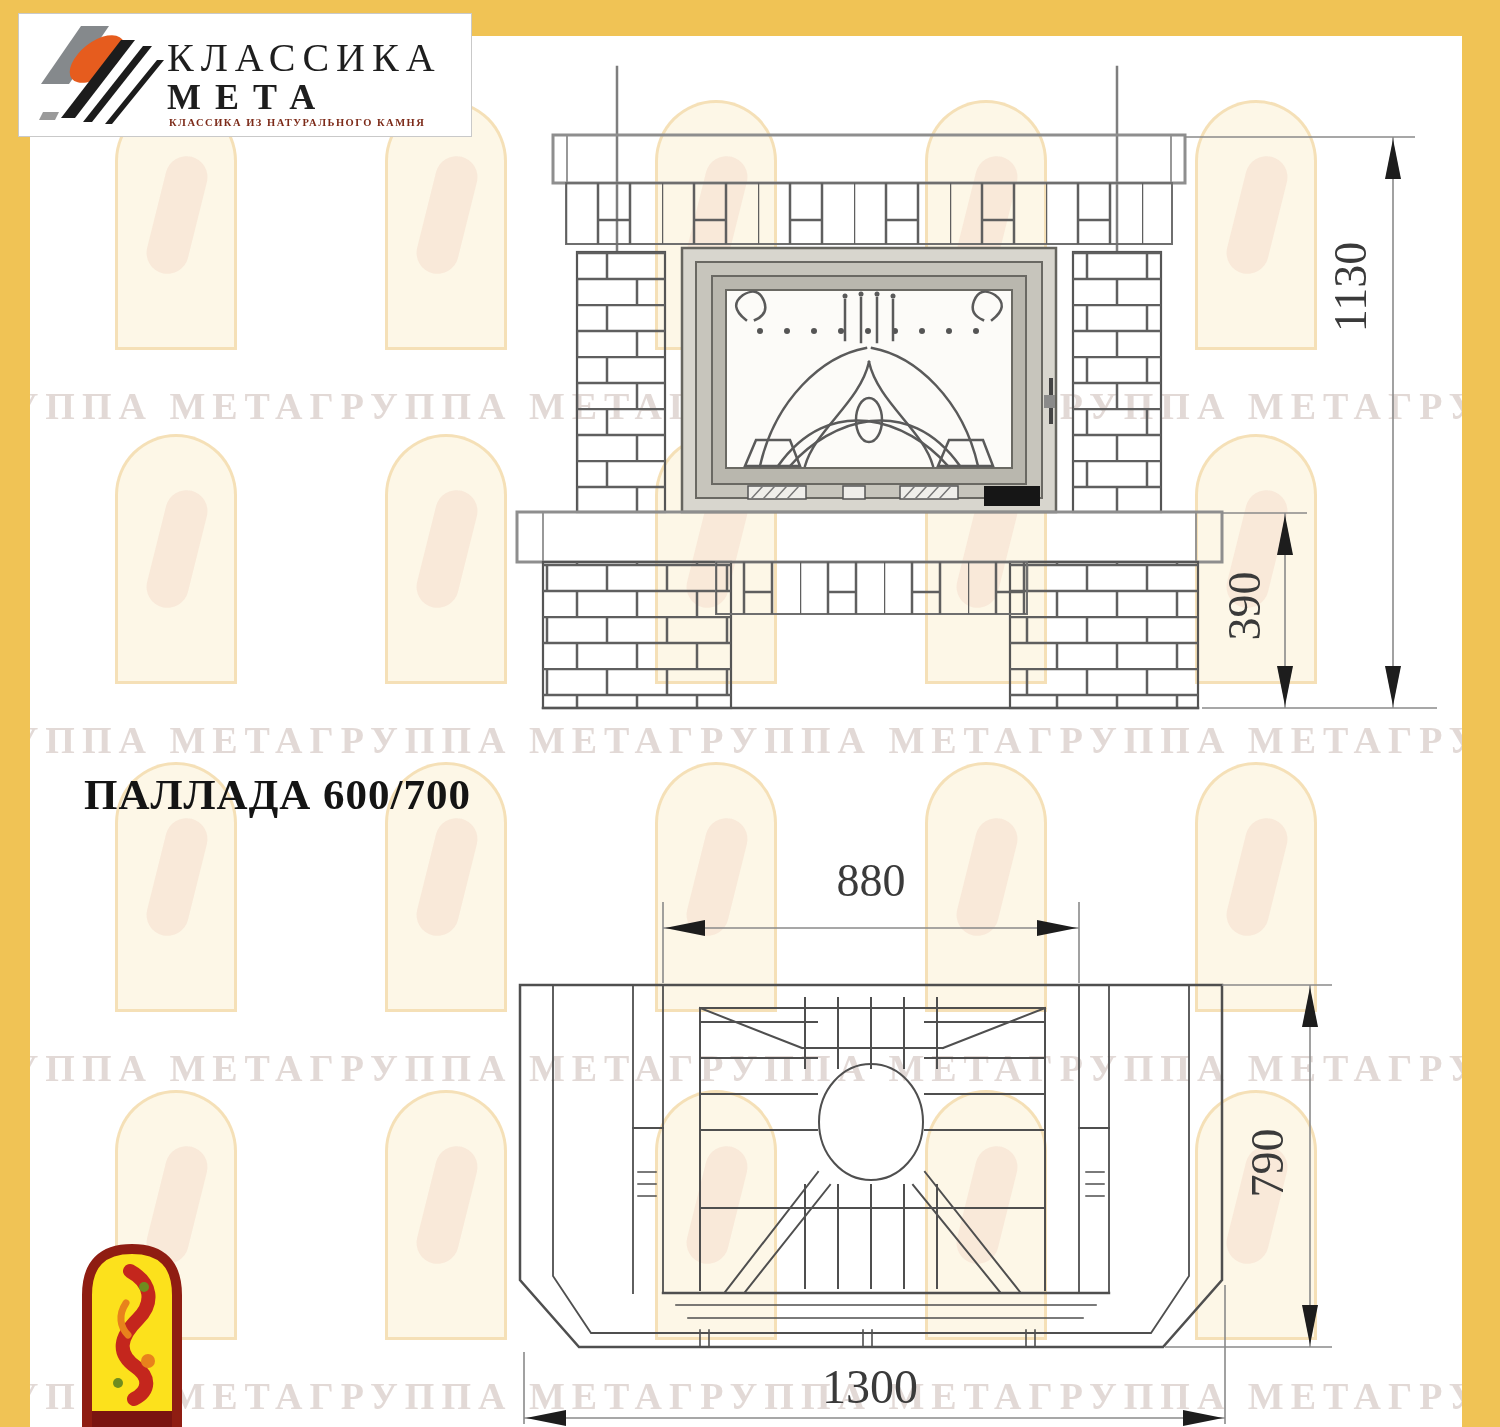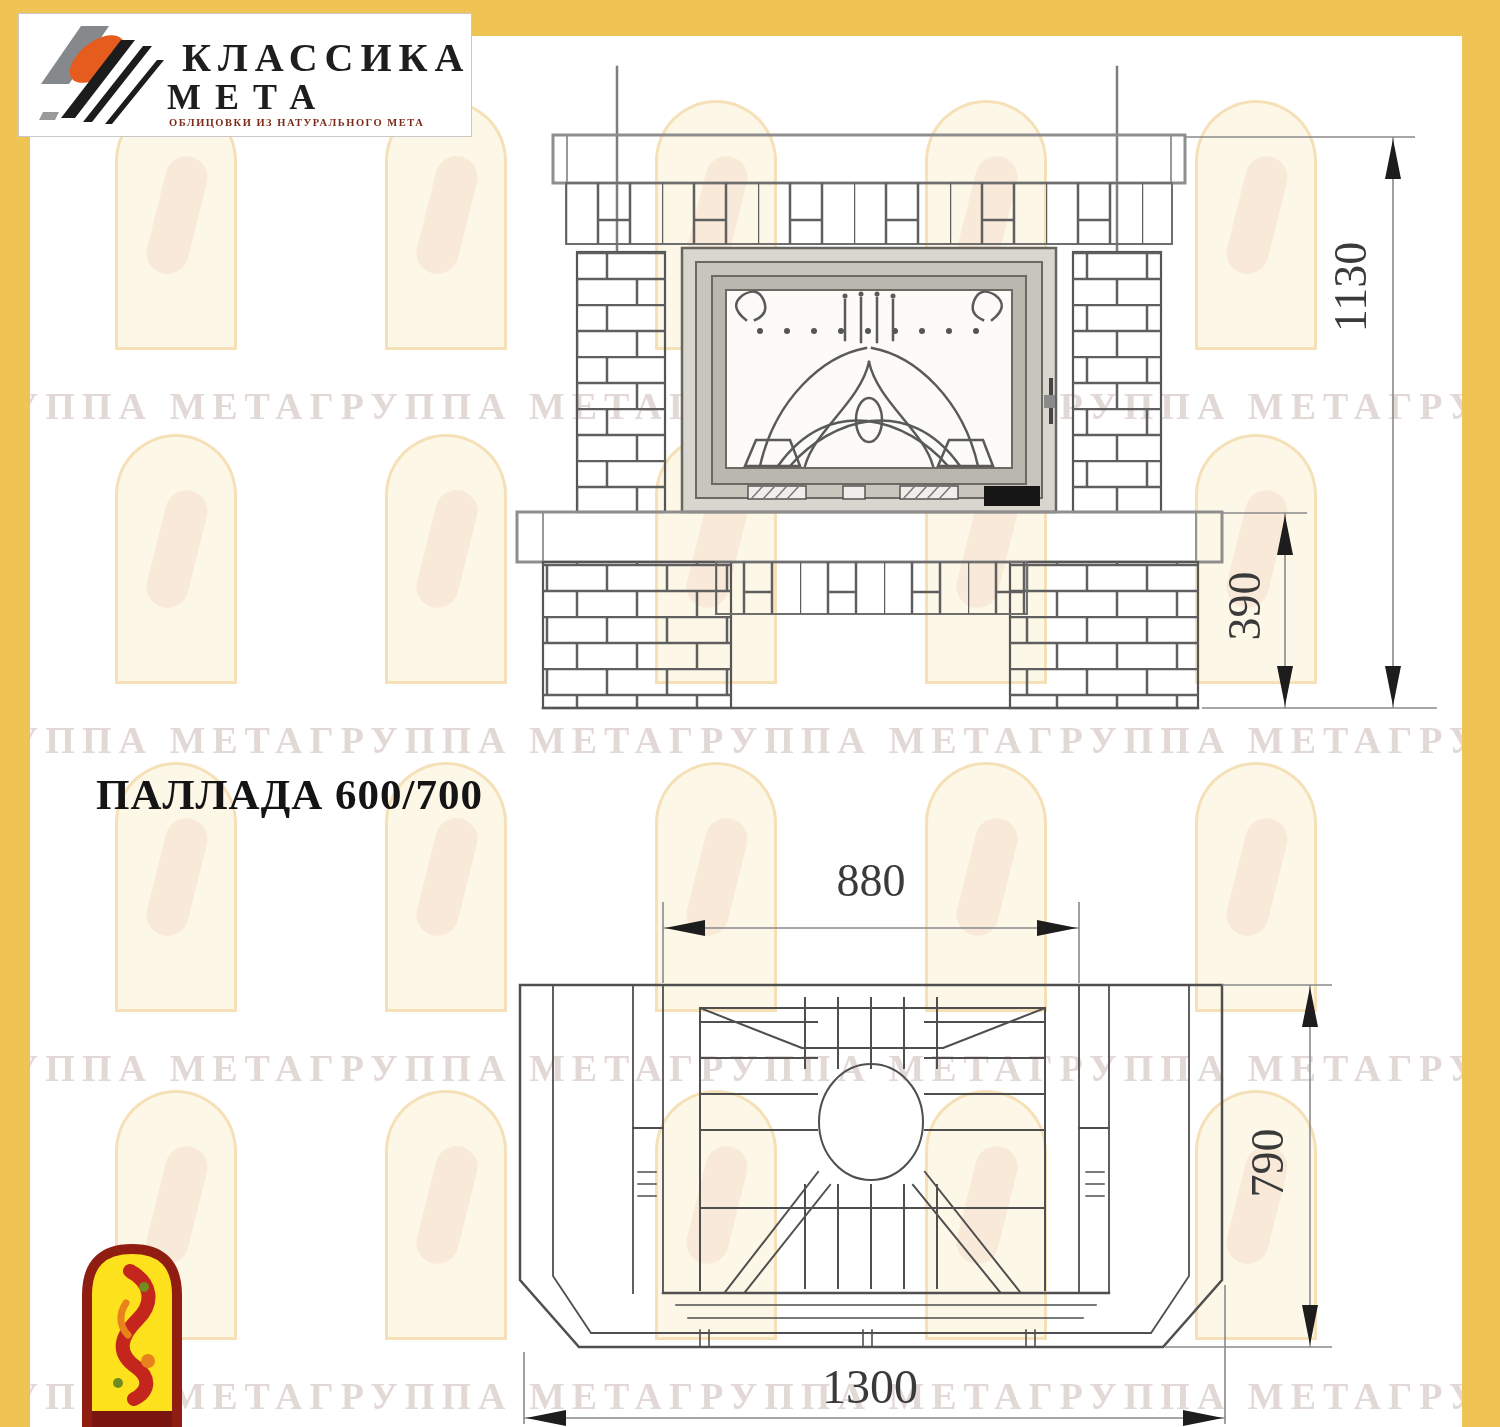--- a/index.html
+++ b/index.html
@@ -31,26 +31,26 @@
     position:absolute;left:38px;top:52px;width:42px;height:120px;
     background:rgba(243,214,200,0.45);
     border-radius:22px;transform:rotate(14deg);
   }
 
   
   .logo-box{
     position:absolute;left:18px;top:13px;width:452px;height:122px;
     background:#ffffff;border:1px solid #c9c9c9;z-index:5;
   }
-  .logo-text1{position:absolute;left:148px;top:20px;font-weight:bold;font-size:40px;letter-spacing:7px;color:#1e1e1e;margin-left:15px;}
+  .logo-text1{position:absolute;left:148px;top:20px;font-weight:normal;font-size:40px;letter-spacing:7px;color:#1e1e1e;}
   .logo-text2{position:absolute;left:148px;top:62px;font-weight:bold;font-size:36px;letter-spacing:14px;color:#1e1e1e;}
   .logo-sub{position:absolute;left:150px;top:103px;font-weight:bold;font-size:10.5px;letter-spacing:1.5px;color:#7c2a18;white-space:nowrap;}
 
   .page-title{
-    position:absolute;left:96px;top:770px;z-index:5;
+    position:absolute;left:84px;top:770px;z-index:5;
     font-weight:bold;font-size:43px;color:#141414;letter-spacing:1px;
   }
 
   .drawing-svg{position:absolute;left:0;top:0;z-index:3;}
 
   
   .flame-logo{position:absolute;left:82px;top:1243px;z-index:5;}
 </style>
 </head>
 <body>
@@ -132,21 +132,21 @@
   <svg width="150" height="120" viewBox="0 0 150 120">
     <polygon points="22,70 62,12 90,12 50,70" fill="#85898c"></polygon>
     <ellipse cx="78" cy="45" rx="32" ry="17" transform="rotate(-38 78 45)" fill="#e65c1e"></ellipse>
     <polygon points="42,104 102,26 116,26 56,104" fill="#1c1c1c"></polygon>
     <polygon points="64,108 124,32 133,32 73,108" fill="#1c1c1c"></polygon>
     <polygon points="86,110 138,46 145,46 93,110" fill="#1c1c1c"></polygon>
     <polygon points="24,98 40,98 36,106 20,106" fill="#9a9a9a"></polygon>
   </svg>
   <div class="logo-text1">КЛАССИКА</div>
   <div class="logo-text2">МЕТА</div>
-  <div class="logo-sub">ОБЛИЦОВКИ ИЗ НАТУРАЛЬНОГО МЕТА</div>
+  <div class="logo-sub">КЛАССИКА ИЗ НАТУРАЛЬНОГО КАМНЯ</div>
 </div>
 
 <div class="page-title">ПАЛЛАДА 600/700</div>
 
 <svg class="drawing-svg" width="1500" height="1427" viewBox="0 0 1500 1427">
   <defs>
     <pattern id="brickP" width="60" height="52" patternUnits="userSpaceOnUse" patternTransform="translate(577,252)">
       <path d="M0,1 H60 M0,27 H60 M30,0 V26 M0,26 V52 M60,26 V52" stroke="#5f5f5f" stroke-width="2.5" fill="none"></path>
     </pattern>
     <pattern id="soldierA" width="96" height="61" patternUnits="userSpaceOnUse" patternTransform="translate(566,183)">

